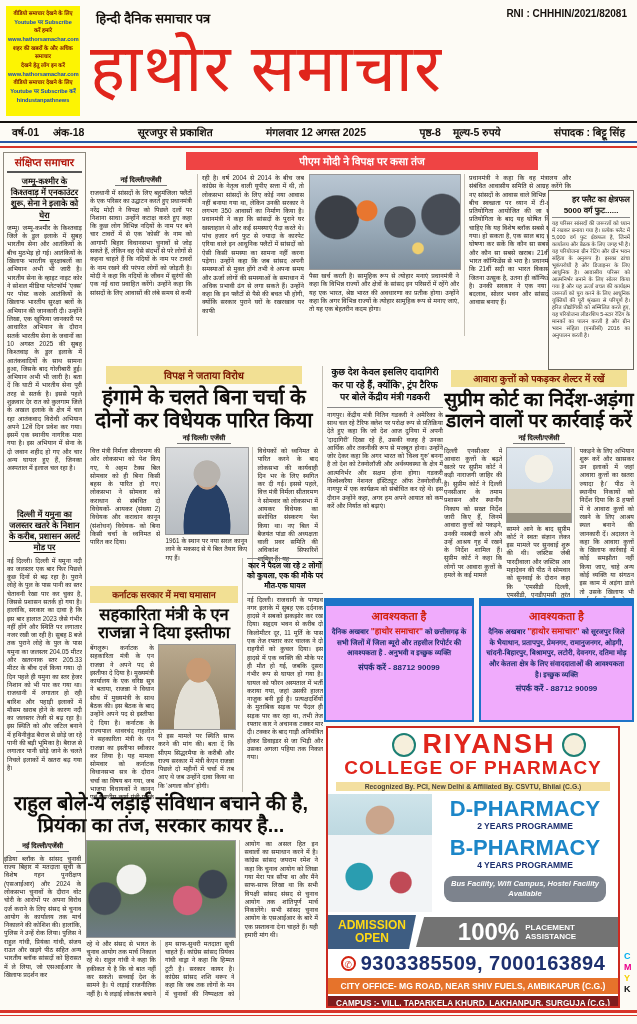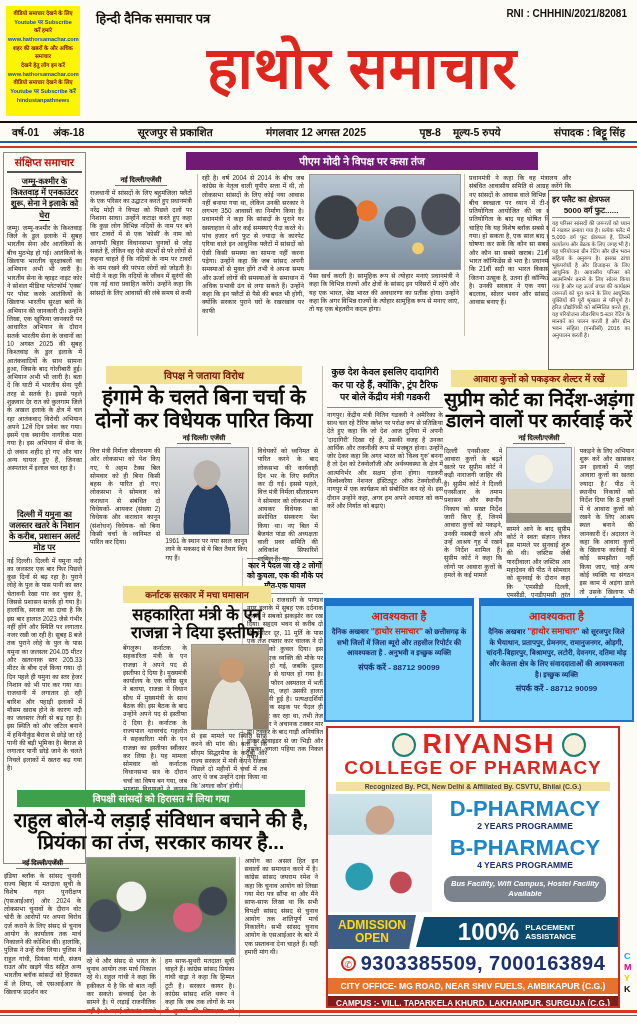--- a/index.html
+++ b/index.html
@@ -7,33 +7,33 @@
   #page{position:relative;width:637px;height:1024px;background:#fdfbf5;margin:0 auto;overflow:hidden;}
   .abs{position:absolute;}
   .body-txt{font-size:6.3px;line-height:1.32;color:#26221e;text-align:justify;overflow:hidden;}
   .col-sep{border-left:1px solid #c4bfb4;padding-left:4px;}
   
   #promo-box{left:6px;top:6px;width:74px;height:110px;background:#fdf402;padding:3px 2px;text-align:center;box-sizing:border-box;}
   #promo-box div{font-size:5.6px;font-weight:bold;line-height:1.55;}
   .ln-red{color:#7a1208;}
   .ln-blue{color:#1545c0;}
   #tagline{left:96px;top:9px;font-size:13px;font-weight:bold;color:#17120e;}
-  #masthead-title{left:90px;top:18px;width:544px;height:100px;font-size:58px;line-height:100px;font-weight:700;color:#e0251c;text-align:center;letter-spacing:1px;white-space:nowrap;}
+  #masthead-title{left:90px;top:18px;width:544px;height:100px;font-size:66px;line-height:100px;font-weight:400;color:#e0251c;letter-spacing:1px;white-space:nowrap;}
   #rni{right:10px;top:8px;font-size:10px;font-weight:bold;color:#17120e;}
   #dateline{left:0;top:121px;width:637px;height:22px;border-top:2px solid #14110d;border-bottom:2px solid #2a57a5;box-sizing:border-box;display:flex;align-items:center;padding:0 12px;font-size:10.5px;font-weight:bold;color:#17120e;}
   #dateline .cell{white-space:nowrap;}
   #dateline .sp{flex:1;}
   #top-red-rule{left:0;top:146px;width:637px;height:2px;background:#d8352a;}
   
   #brief{left:3px;top:152px;width:83px;height:712px;border:1px solid #8d887d;box-sizing:border-box;padding:2px 3px;background:#fdfbf5;overflow:hidden;}
   #brief-title{font-size:10.5px;font-weight:bold;color:#b3170c;text-align:center;border-bottom:2px double #555;padding-bottom:2px;margin-bottom:3px;}
   .brief-head{font-size:8.3px;font-weight:bold;color:#17120e;text-align:center;line-height:1.35;text-decoration:underline;text-underline-offset:2px;margin:3px 0;}
   
   .kicker{font-weight:bold;text-align:center;padding:2px 4px;box-sizing:border-box;}
-  .kicker-red{background:#701a75;color:#fff;}
+  .kicker-red{background:#ef4444;color:#fff;}
   .kicker-yellow{background:#f2e094;color:#7a1600;}
   .kicker-green{background:#3da04b;color:#fff;}
   .byline{font-size:6.8px;font-weight:bold;color:#17120e;border-bottom:1px solid #777;width:fit-content;margin:1px auto 3px auto;padding:0 6px 1px 6px;}
   .headline{font-weight:bold;color:#100e0b;text-align:center;line-height:1.12;}
   
   #lead{left:90px;top:152px;width:544px;}
   #lead-kicker{width:352px;margin:0 auto;font-size:10.5px;}
   #lead-headline{font-size:26.5px;margin-top:2px;}
   #lead-row{display:flex;gap:5px;margin-top:4px;}
   #lead-row .lc{width:102px;height:162px;}
@@ -41,21 +41,21 @@
   #lead-photo{width:150px;height:94px;border:1px solid #999;
     background:
       radial-gradient(circle at 72% 78%, #f0cf6e 0 4%, transparent 5%),
       radial-gradient(circle at 38% 38%, #e8762f 0 9%, transparent 10%),
       radial-gradient(circle at 18% 45%, #3b3f46 0 16%, transparent 17%),
       radial-gradient(circle at 60% 50%, #4a4f57 0 15%, transparent 16%),
       radial-gradient(circle at 88% 42%, #474c55 0 14%, transparent 15%),
       linear-gradient(180deg,#b9c6d2 0%,#97a8b6 60%,#7e8e9c 100%);}
   #lead-under{height:64px;margin-top:2px;}
   #flat-box{left:548px;top:190px;width:86px;height:180px;border:1px solid #6b675e;box-sizing:border-box;padding:2px 3px;background:#fdfbf5;}
-  #flat-box .t1{font-size:8px;font-weight:bold;text-align:left;color:#17120e;}
+  #flat-box .t1{font-size:8px;font-weight:bold;text-align:right;color:#17120e;}
   #flat-box .t2{font-size:8px;font-weight:bold;text-align:center;color:#17120e;border-bottom:1px solid #888;padding-bottom:2px;margin-bottom:2px;}
   #flat-box .bd{font-size:5.4px;line-height:1.3;color:#33302a;text-align:justify;height:140px;overflow:hidden;}
   
   #tax{left:90px;top:366px;width:228px;}
   #tax-kicker{width:196px;margin:0 auto;font-size:10px;}
   #tax-headline{font-size:20.5px;margin-top:2px;}
   #tax-row{display:flex;gap:5px;margin-top:2px;}
   #tax-c1{width:72px;height:128px;}
   #tax-mid{width:82px;}
   #tax-photo{width:82px;height:86px;border:1px solid #999;
@@ -82,34 +82,34 @@
       radial-gradient(circle at 50% 28%, #f3f0e6 0 22%, transparent 23%),
       linear-gradient(180deg, transparent 55%, #d8d2bf 55% 88%, #9a9484 88%),
       linear-gradient(180deg,#dfe7ee 0%,#cdd8e2 100%);}
   #dogs-under{height:76px;margin-top:2px;}
   #dogs-c3{width:56px;height:152px;}
   
   #car{left:242px;top:558px;width:76px;}
   #car-head{font-size:7.6px;font-weight:bold;text-align:center;line-height:1.3;color:#101010;border-top:1px solid #888;border-bottom:1px solid #888;padding:2px 0;margin-bottom:2px;}
   #car-body{height:196px;}
   
-  #karn{left:90px;top:586px;width:148px;margin-left:33px;}
+  #karn{left:90px;top:586px;width:148px;}
   #karn-kicker{font-size:9px;width:100%;}
   #karn-headline{font-size:16.5px;margin-top:2px;}
   #karn-row{display:flex;gap:4px;margin-top:2px;}
   #karn-c1{width:64px;height:156px;}
   #karn-mid{width:76px;}
   #karn-photo{width:76px;height:84px;border:1px solid #999;
     background:
       radial-gradient(circle at 52% 30%, #c89a74 0 17%, transparent 18%),
       radial-gradient(ellipse at 50% 95%, #e3e0d6 0 42%, transparent 43%),
       linear-gradient(180deg,#b9a98e 0%,#8e7d62 100%);}
   #karn-under{height:66px;margin-top:2px;}
   
-  .vacancy{border:2px solid #1e74c8;background:#7dd3fc;box-sizing:border-box;text-align:center;padding:0 4px 2px 4px;overflow:hidden;}
+  .vacancy{border:2px solid #1e74c8;background:#f0abfc;box-sizing:border-box;text-align:center;padding:0 4px 2px 4px;overflow:hidden;}
   .vacancy .strip{height:6px;background:#1e74c8;margin:0 -4px 2px -4px;}
   .vacancy .vh{font-size:11px;font-weight:bold;color:#d2220f;margin-bottom:2px;}
   .vacancy .vb{font-size:7.1px;font-weight:bold;color:#1c2f6e;line-height:1.5;}
   .vacancy .brand{color:#d2220f;font-size:8.5px;}
   .vacancy .vc{font-size:8px;font-weight:bold;color:#1c2f6e;margin-top:2px;}
   #vac-left{left:324px;top:598px;width:150px;height:124px;}
   #vac-right{left:479px;top:598px;width:155px;height:124px;}
   
   #ad{left:326px;top:726px;width:294px;height:282px;border:2px solid #cc2b22;background:#fff;box-sizing:border-box;overflow:hidden;}
   #ad-top{display:flex;align-items:center;justify-content:center;gap:6px;margin-top:3px;padding-left:32px;}
@@ -124,21 +124,21 @@
       radial-gradient(circle at 30% 70%, #2a9db0 0 12%, transparent 13%),
       radial-gradient(circle at 70% 75%, #c04a56 0 9%, transparent 10%),
       linear-gradient(180deg, transparent 35%, #f2f4f6 35%),
       linear-gradient(180deg,#cfe4ea 0%,#9cc2cf 100%);}
   #ad-progs{flex:1;text-align:center;padding-top:4px;}
   .prog{font-size:22px;font-weight:800;color:#1c86c8;line-height:1;}
   .prog-sub{font-size:8.5px;font-weight:800;color:#1c2f6e;margin:1px 0 6px 0;}
   #ad-facility{font-size:7.6px;font-weight:bold;font-style:italic;color:#fff;background:#7d838d;border-radius:9px;padding:3px 6px;width:150px;margin:0 auto;line-height:1.3;}
   #ad-band{display:flex;align-items:center;margin-top:3px;}
   #ad-admission{background:#3e5d82;color:#ffd915;font-weight:800;text-align:center;font-size:12px;line-height:1.1;padding:4px 10px;clip-path:polygon(0 0,100% 0,92% 100%,0 100%);}
-  #ad-place{flex:1;background:#0c4a6e;color:#fff;display:flex;align-items:center;justify-content:center;gap:6px;padding:3px 0;clip-path:polygon(4% 0,100% 0,100% 100%,0 100%);}
+  #ad-place{flex:1;background:#737373;color:#fff;display:flex;align-items:center;justify-content:center;gap:6px;padding:3px 0;clip-path:polygon(4% 0,100% 0,100% 100%,0 100%);}
   #ad-pct{font-size:24px;font-weight:800;line-height:1;}
   #ad-place-txt{font-size:8px;font-weight:800;line-height:1.15;text-align:left;}
   #ad-phone{display:flex;align-items:center;justify-content:center;gap:5px;margin-top:3px;}
   #phone-icon{width:15px;height:15px;border:2px solid #d2220f;border-radius:50%;color:#d2220f;font-size:9px;line-height:15px;text-align:center;box-sizing:border-box;}
   #ad-phone .num{font-size:20px;font-weight:800;color:#1c2f6e;letter-spacing:0.5px;}
   #ad-city{background:#e6732b;color:#fff;font-size:8.6px;font-weight:800;text-align:center;padding:3px 0;margin-top:3px;}
   #ad-campus{background:#7f1d1d;color:#fff;font-size:8.2px;font-weight:800;text-align:center;padding:3px 0;margin-top:2px;}
   
   #rahul{left:4px;top:790px;width:314px;}
   #rahul-kicker{font-size:9.8px;width:92%;margin:0 auto;}
@@ -335,21 +335,20 @@
     </div>
     <div id="ad-phone">
       <span id="phone-icon">✆</span>
       <span class="num">9303385509, 7000163894</span>
     </div>
     <div id="ad-city">CITY OFFICE- MG ROAD, NEAR SHIV FUELS, AMBIKAPUR (C.G.)</div>
     <div id="ad-campus">CAMPUS :- VILL. TAPARKELA KHURD. LAKHANPUR, SURGUJA (C.G.)</div>
   </div>
 
   <div class="abs" id="rahul">
-    <div class="kicker kicker-green" id="rahul-kicker">विपक्षी सांसदों को हिरासत में लिया गया</div>
     <div class="headline" id="rahul-headline">राहुल बोले-ये लड़ाई संविधान बचाने की है, प्रियंका का तंज, सरकार कायर है...</div>
     <div id="rahul-row">
       <div id="rahul-c1">
         <div class="byline">नई दिल्ली/एजेंसी</div>
         <div class="body-txt" style="height:146px">इंडिया ब्लॉक के सांसद चुनावी राज्य बिहार में मतदाता सूची के विशेष गहन पुनरीक्षण (एसआईआर) और 2024 के लोकसभा चुनावों के दौरान वोट चोरी के आरोपों पर अपना विरोध दर्ज कराने के लिए संसद से चुनाव आयोग के कार्यालय तक मार्च निकालने की कोशिश की। हालांकि, पुलिस ने उन्हें रोक लिया। पुलिस ने राहुल गांधी, प्रियंका गांधी, संजय राउत और खड़गे पीठ सहित अन्य भारतीय ब्लॉक सांसदों को हिरासत में ले लिया, जो एसआईआर के खिलाफ प्रदर्शन कर</div>
       </div>
       <div id="rahul-mid">
         <div id="rahul-photo"></div>
         <div id="rahul-sub">
           <div class="body-txt sc">रहे थे और संसद से भारत के चुनाव आयोग तक मार्च निकाल रहे थे। राहुल गांधी ने कहा कि हकीकत ये है कि वो बात नहीं कर सकते। सच्चाई देश के सामने है। ये लड़ाई राजनीतिक नहीं है। ये लड़ाई लोकतंत्र बचाने की है। ये लड़ाई एक व्यक्ति, एक वोट के लिए है।</div>

